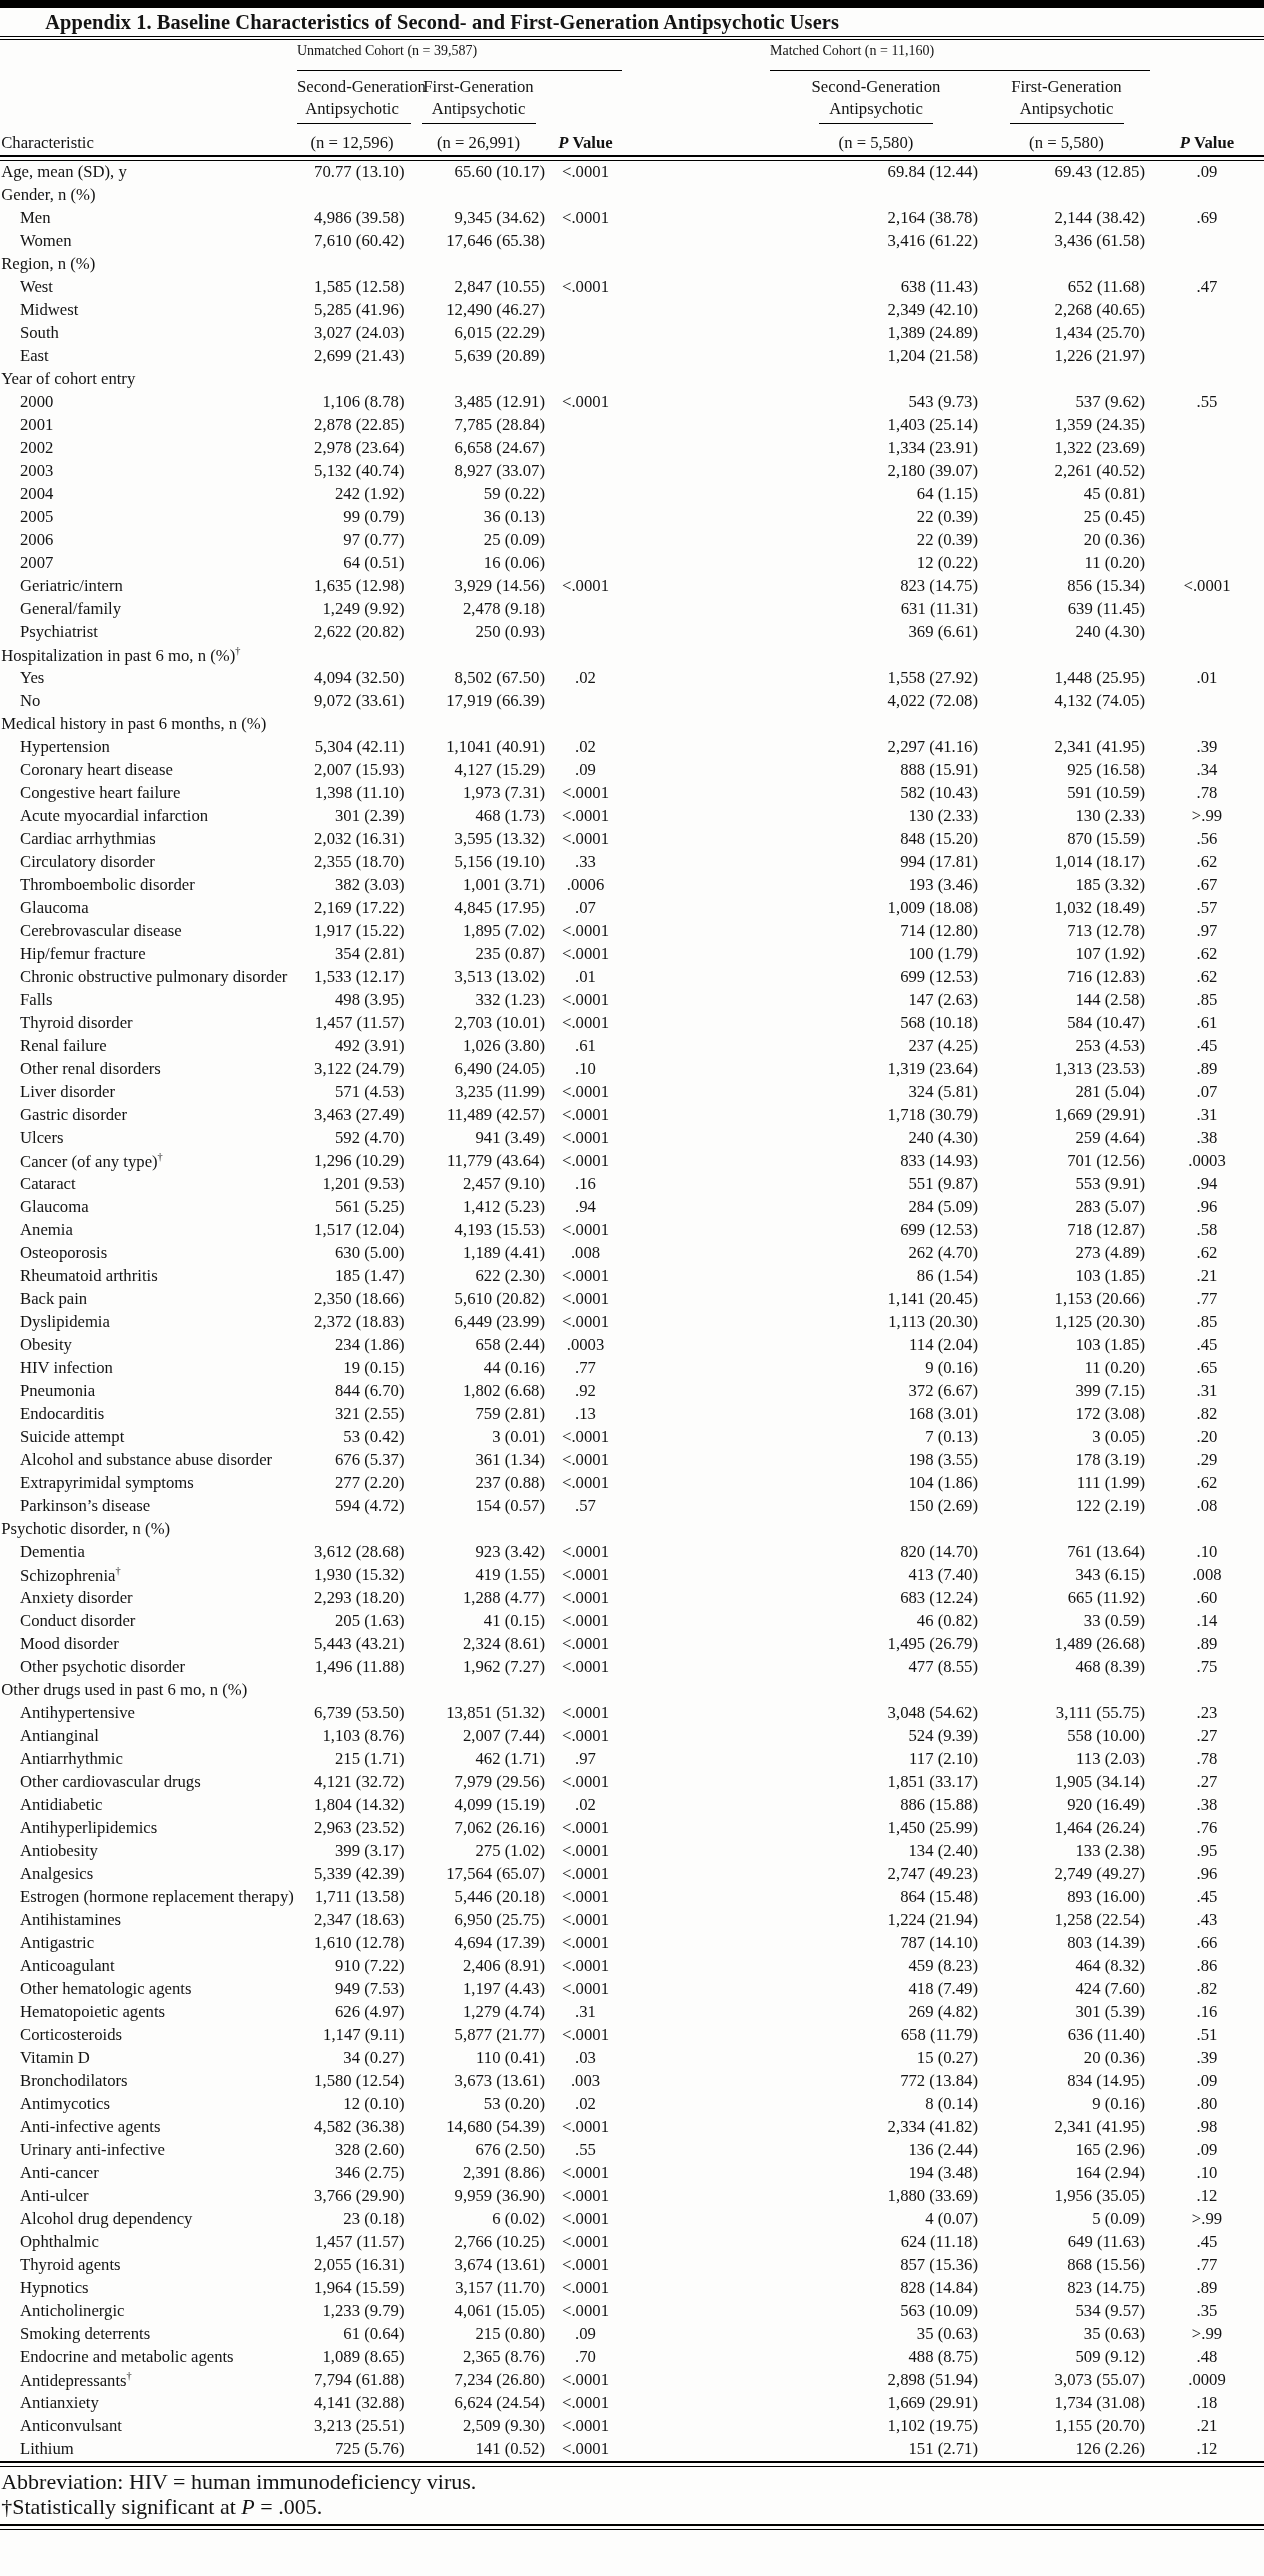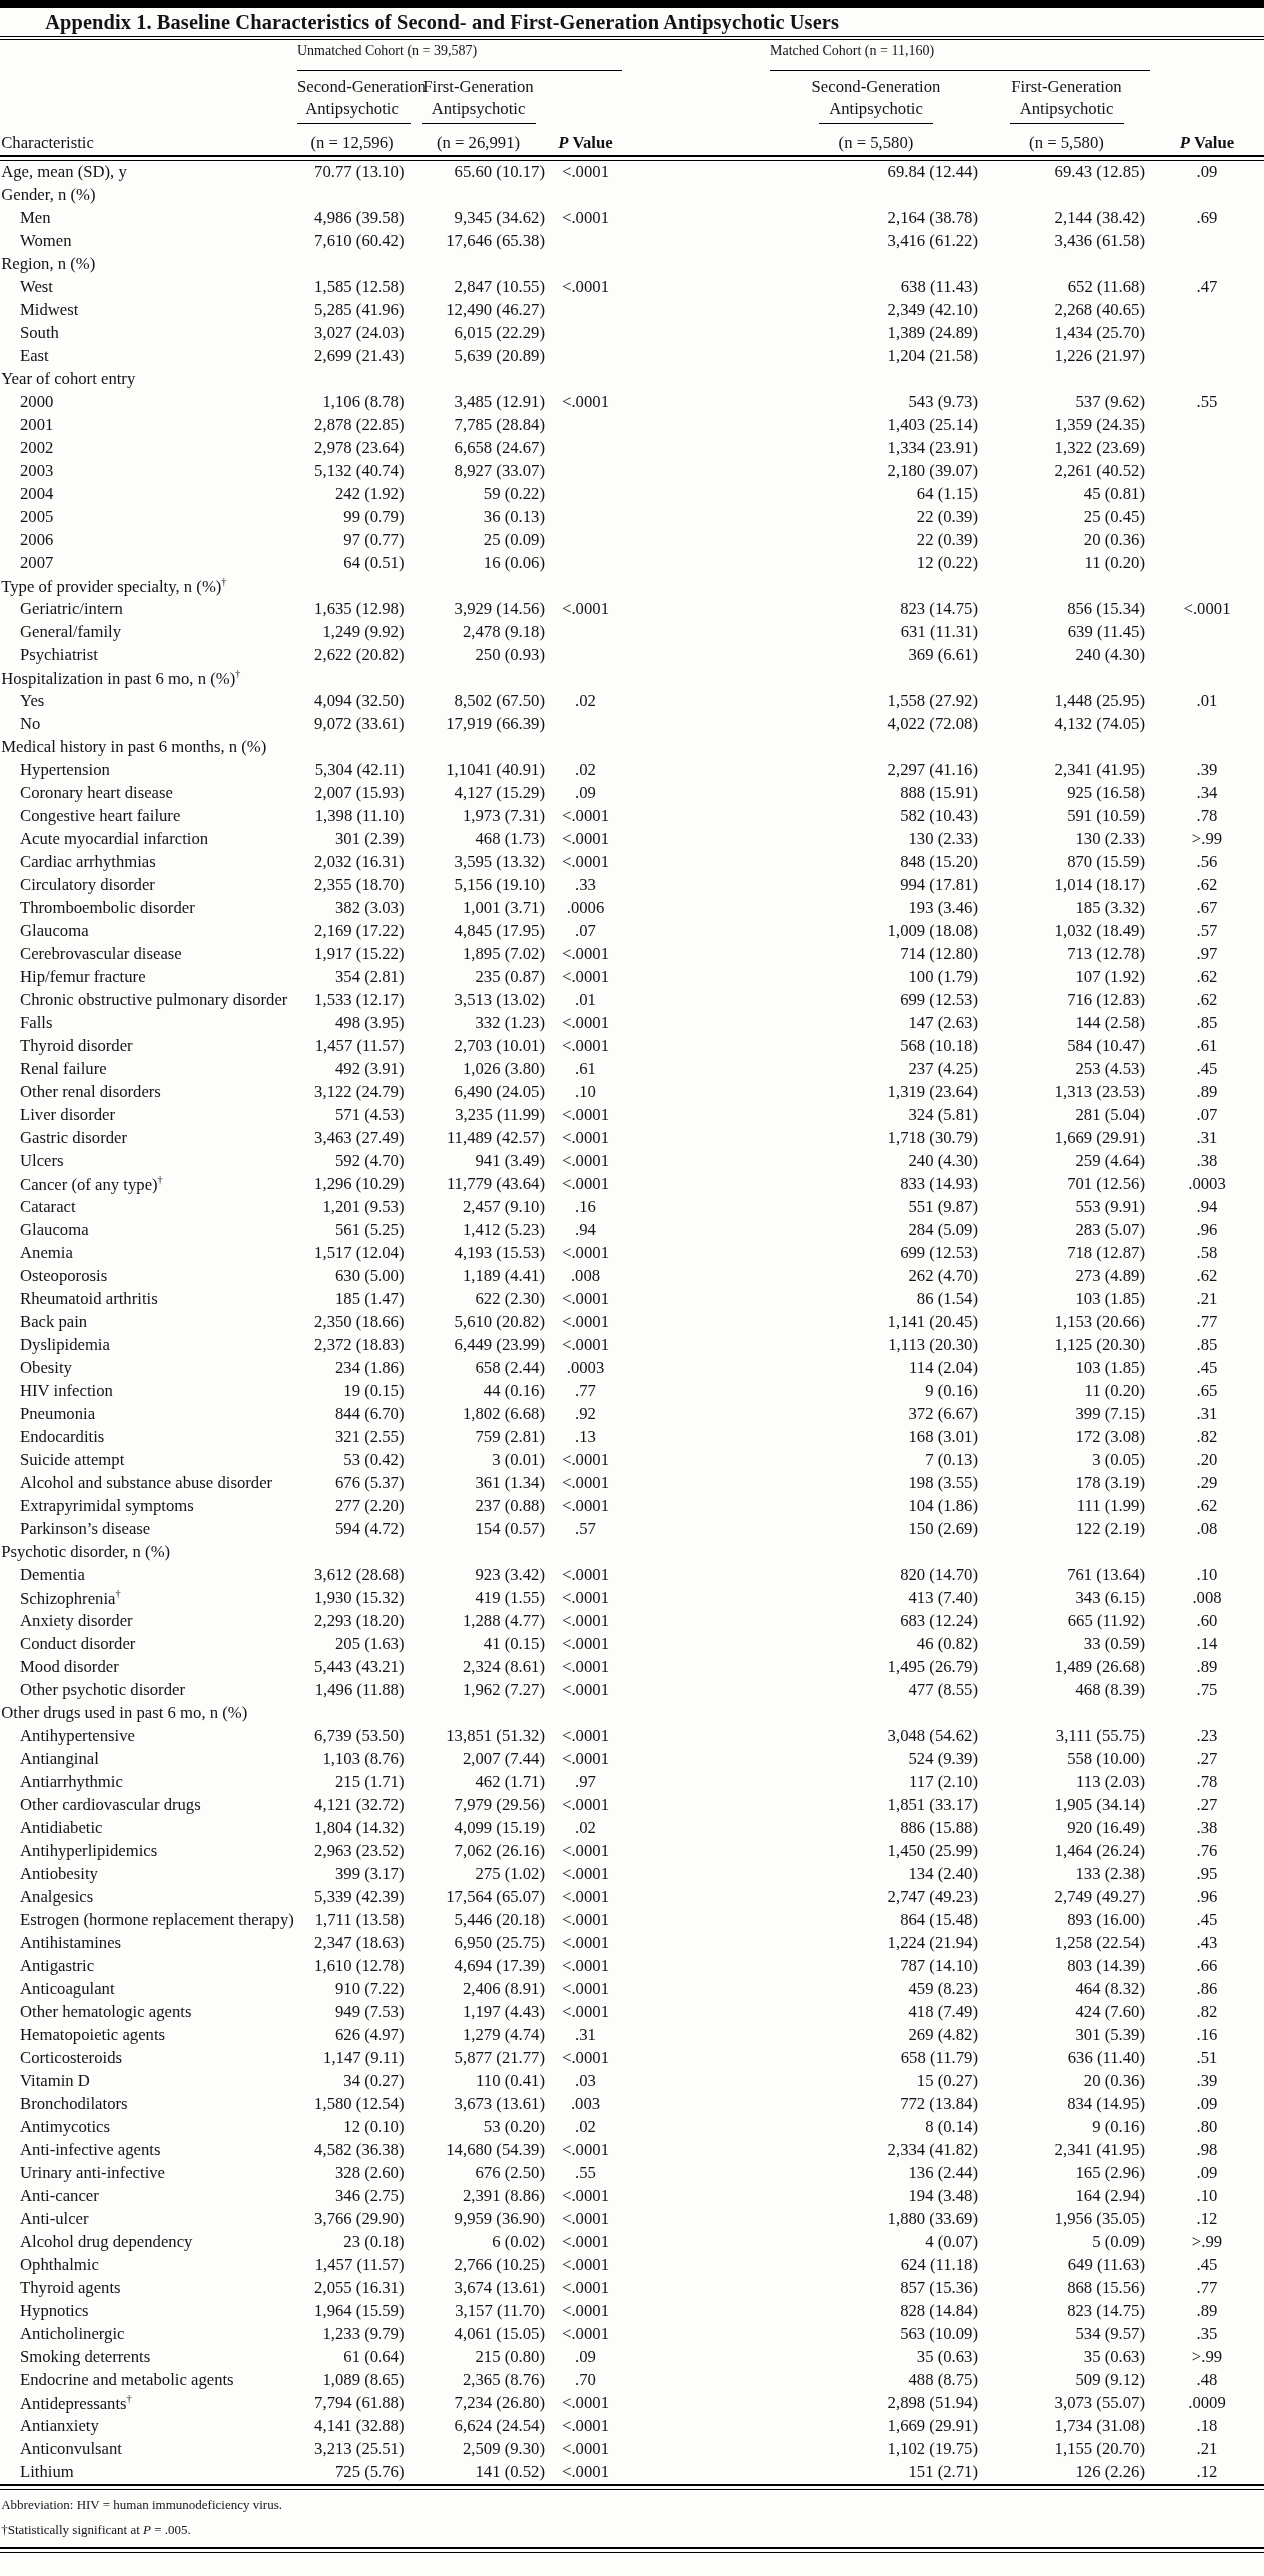--- a/index.html
+++ b/index.html
@@ -27,21 +27,21 @@
   .ncell { text-align:center; font-size:16.7px; white-space:nowrap; }
   .pv-h { text-align:center; font-size:16.7px; white-space:nowrap;font-weight:bold; }
 
   .trow { height:23px; align-items:center; }
   .lbl { font-size:16.7px; padding-left:1.2px; white-space:nowrap; }
   .lbl.ind { padding-left:20px; }
   .num { font-size:16.7px; text-align:right; padding-right:5px; white-space:nowrap; }
   .num.c2 { padding-right:2.5px; }
   .pv { font-size:16.7px; text-align:center; white-space:nowrap; }
   sup { font-size:0.62em; }
-  .footnote { font-size:13px; margin:5px 0 0 1.2px; line-height:20px;font-family:Liberation Serif, serif; }
+  .footnote { font-size:22px; margin:5px 0 0 1.2px; line-height:20px;font-family:Liberation Serif, serif; }
   .footnote:first-of-type { margin-top:6.2px; }
   .bottomrule { margin-top:7.4px; }
   i { font-style:italic; }
 </style>
 </head>
 <body>
 
 <div class="topbar"></div>
 
 <div class="title">Appendix 1. Baseline Characteristics of Second- and First-Generation Antipsychotic Users</div>
@@ -246,29 +246,20 @@
     <div class="trow grid7">
       <div class="lbl ind">2007</div>
       <div class="num c2">64 (0.51)</div>
       <div class="num">16 (0.06)</div>
       <div class="pv"></div>
       <div class="num">12 (0.22)</div>
       <div class="num">11 (0.20)</div>
       <div class="pv"></div>
     </div>
     <div class="trow grid7">
-      <div class="lbl">Type of provider specialty, n (%)<sup>†</sup></div>
-      <div class="num c2"></div>
-      <div class="num"></div>
-      <div class="pv"></div>
-      <div class="num"></div>
-      <div class="num"></div>
-      <div class="pv"></div>
-    </div>
-    <div class="trow grid7">
       <div class="lbl ind">Geriatric/intern</div>
       <div class="num c2">1,635 (12.98)</div>
       <div class="num">3,929 (14.56)</div>
       <div class="pv">&lt;.0001</div>
       <div class="num">823 (14.75)</div>
       <div class="num">856 (15.34)</div>
       <div class="pv">&lt;.0001</div>
     </div>
     <div class="trow grid7">
       <div class="lbl ind">General/family</div>

